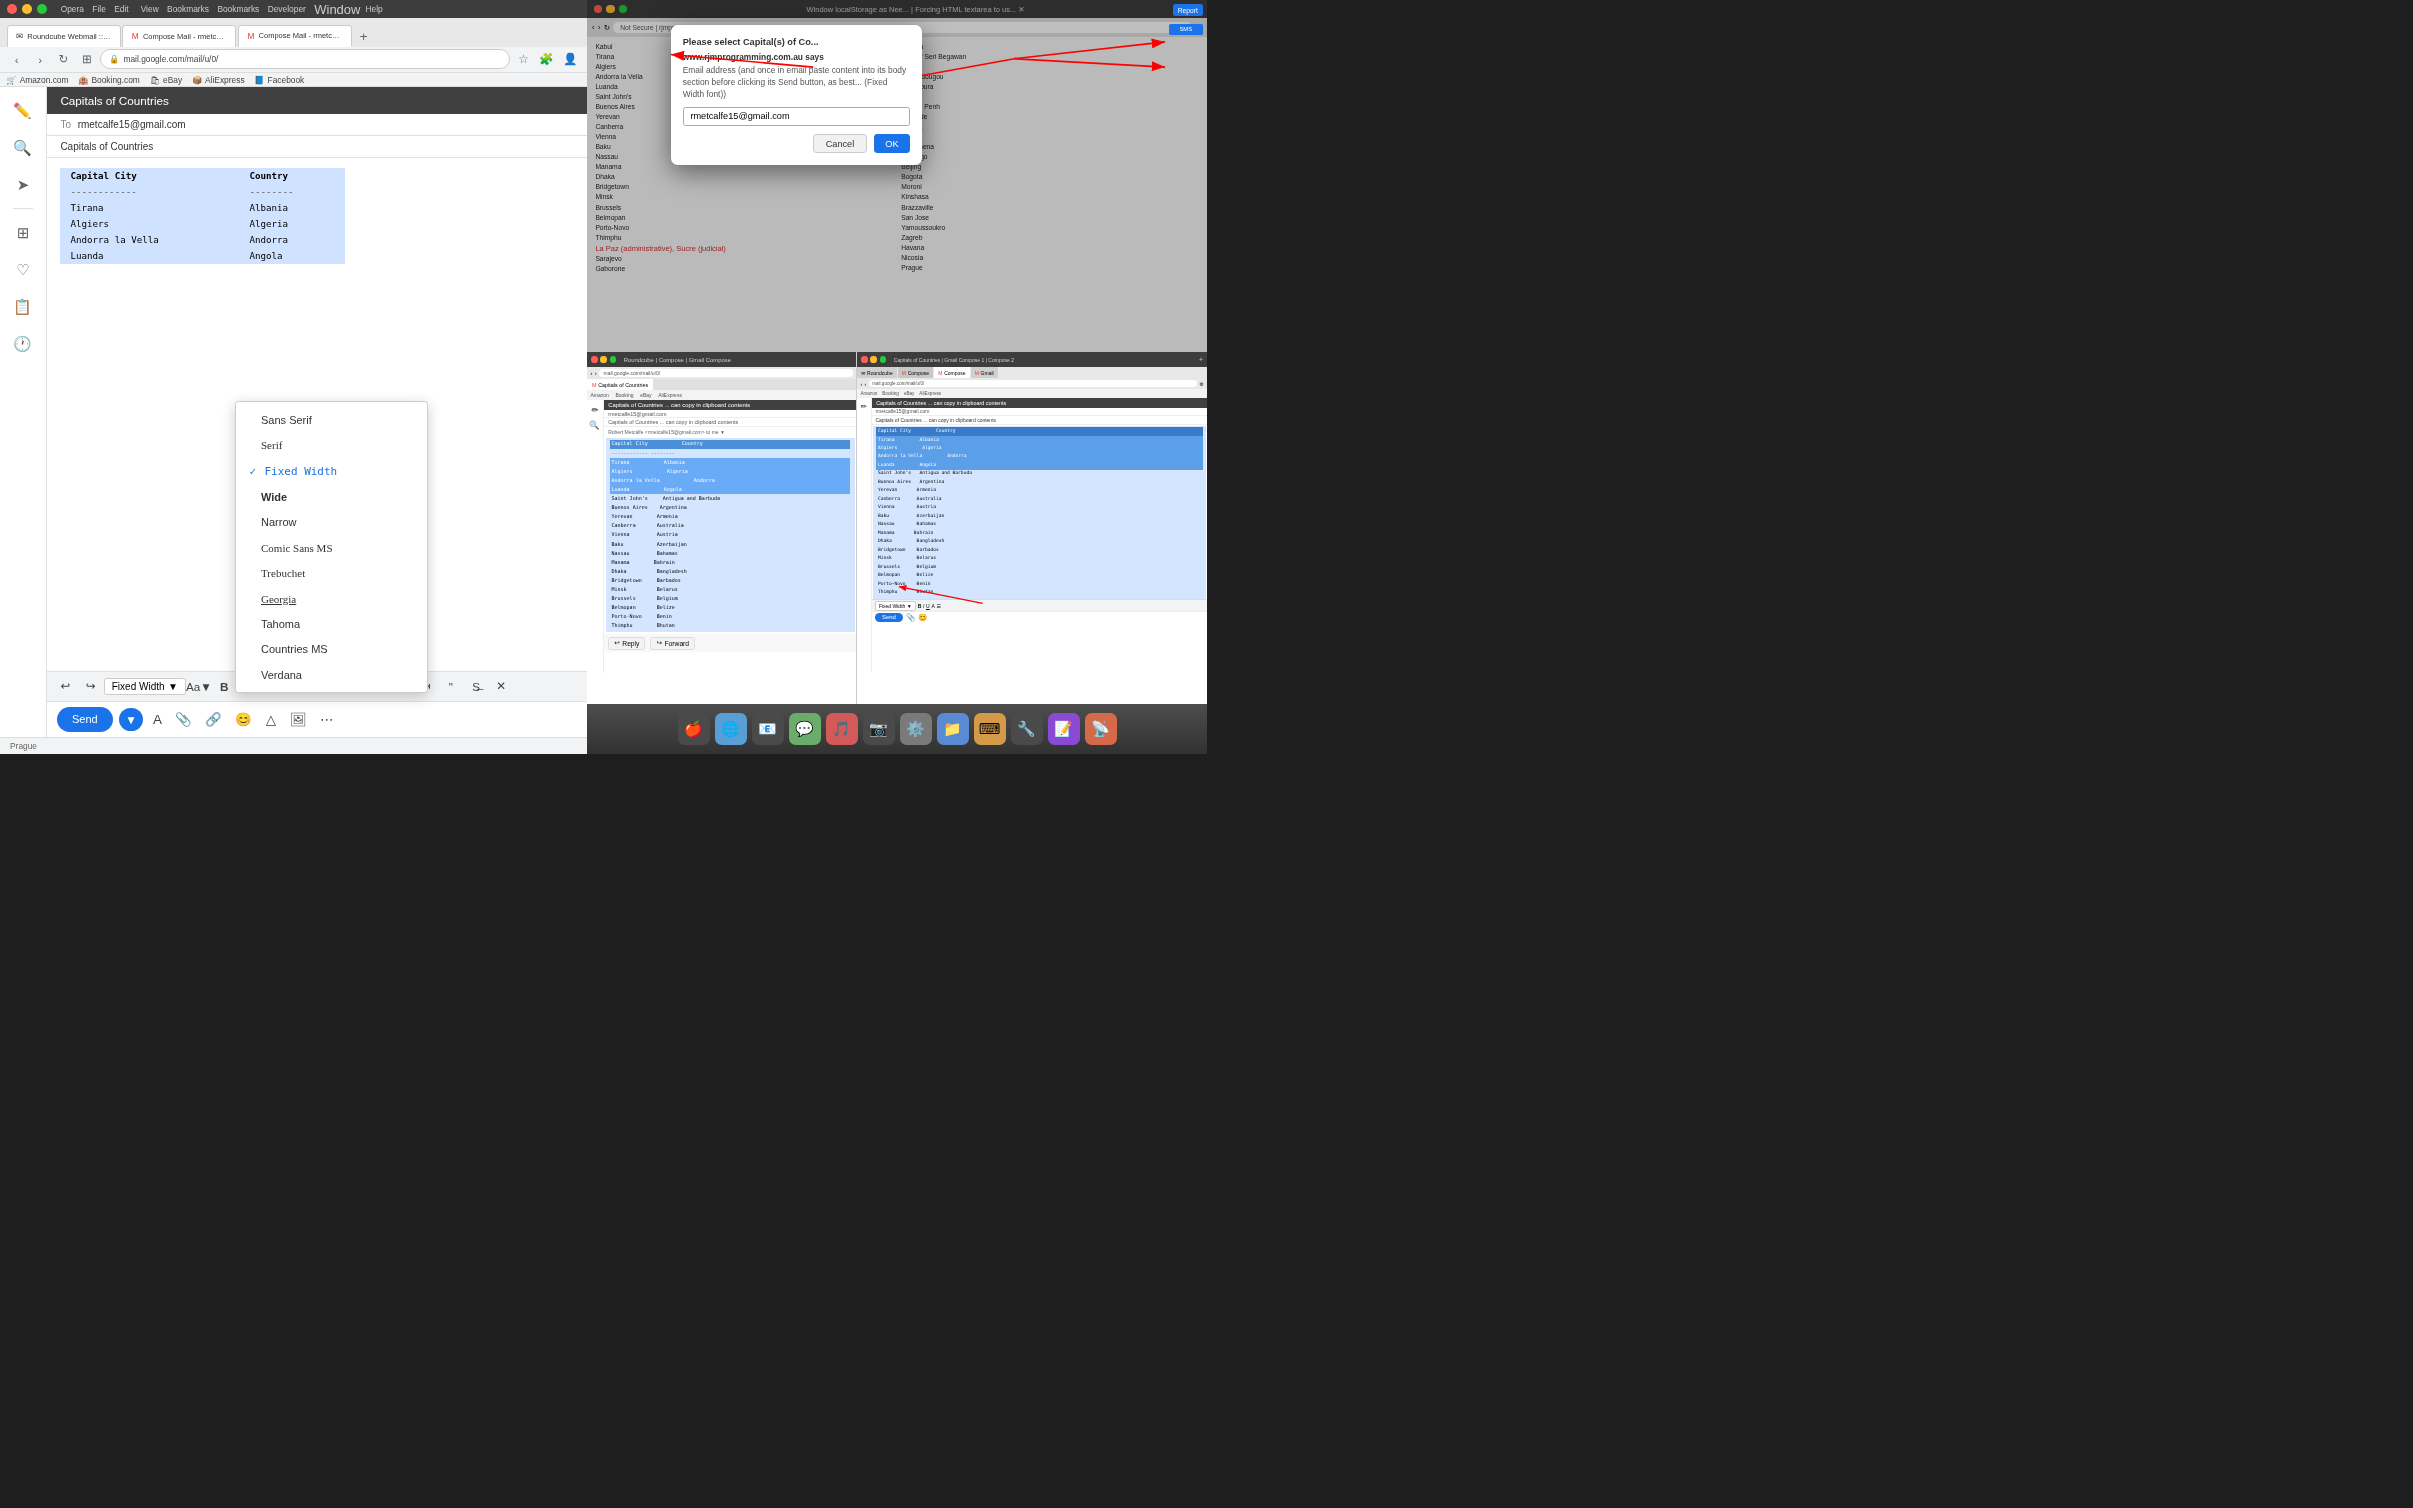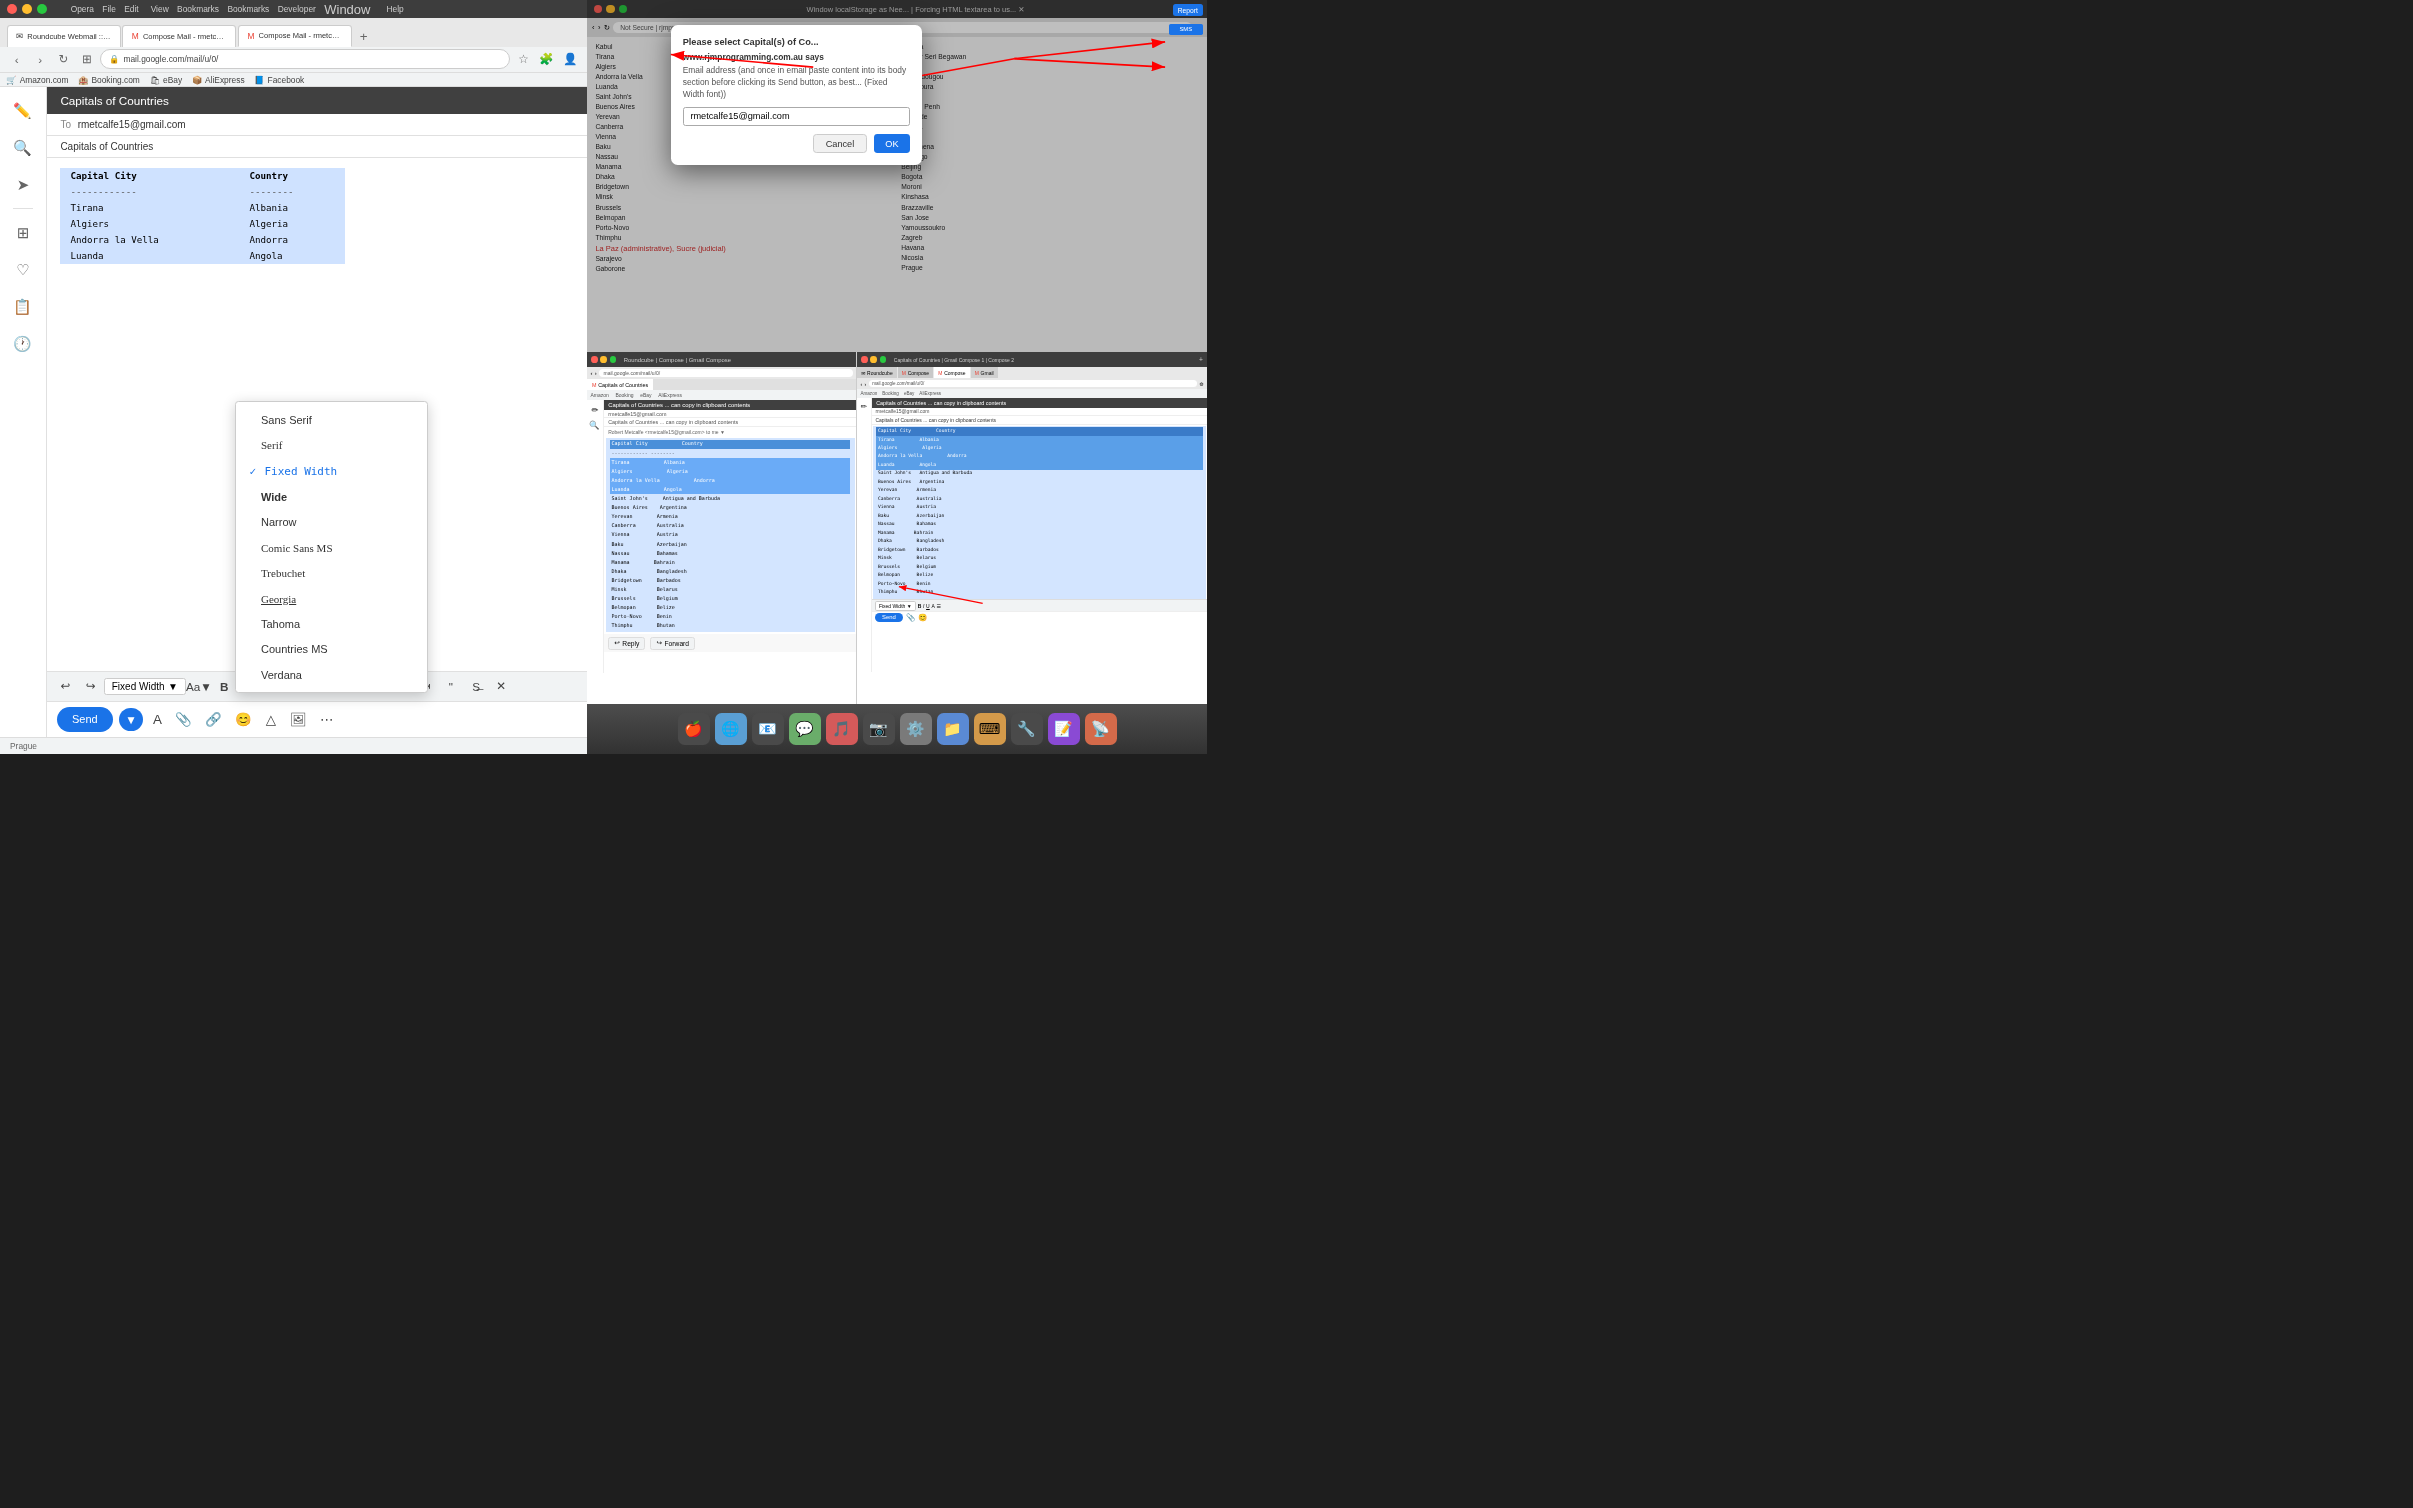--- a/index.html
+++ b/index.html
@@ -235,29 +235,29 @@
   </style>
 </head>
 <body>
 
 <div class="left-panel">
 
   <div class="macos-bar">
     <div class="traffic-light tl-red"></div>
     <div class="traffic-light tl-yellow"></div>
     <div class="traffic-light tl-green"></div>
-    <span style="font-size:8.4px; color:#ccc; margin-left:19px;">Opera</span>
+    <span style="font-size:8.4px; color:#ccc; margin-left:9px;">Opera</span>
     <span style="font-size:8.4px; color:#ccc; margin-left:3.4px;">File</span>
     <span style="font-size:8.4px; color:#ccc; margin-left:3.4px;">Edit</span>
     <span style="font-size:8.4px; color:#ccc; margin-left:7px;">View</span>
     <span style="font-size:8.4px; color:#ccc; margin-left:3.4px;">Bookmarks</span>
     <span style="font-size:8.4px; color:#ccc; margin-left:3.4px;">Bookmarks</span>
     <span style="font-size:8.4px; color:#ccc; margin-left:3.4px;">Developer</span>
     <span style="font-size:13px; color:#ccc; margin-left:3.4px;">Window</span>
-    <span style="font-size:8.4px; color:#ccc; margin-left:11px;">Help</span>
+    <span style="font-size:8.4px; color:#ccc; margin-left:0;">Help</span>
   </div>
 
   <div style="background:#e8e8e8; padding:3.4px 6.7px 0; display:flex; align-items:flex-end; gap:1.7px; height:28.5px; flex-shrink:0;">
     <div class="browser-tab">
       <span style="font-size:8.4px;">✉</span>
       <span style="font-size:7.5px; overflow:hidden; text-overflow:ellipsis; white-space:nowrap; max-width:84px;">Roundcube Webmail :: Welc...</span>
     </div>
     <div class="browser-tab">
       <span style="font-size:8.4px; color:#ea4335;">M</span>
       <span style="font-size:7.5px; overflow:hidden; text-overflow:ellipsis; white-space:nowrap; max-width:84px;">Compose Mail - rmetcalfe15...</span>

